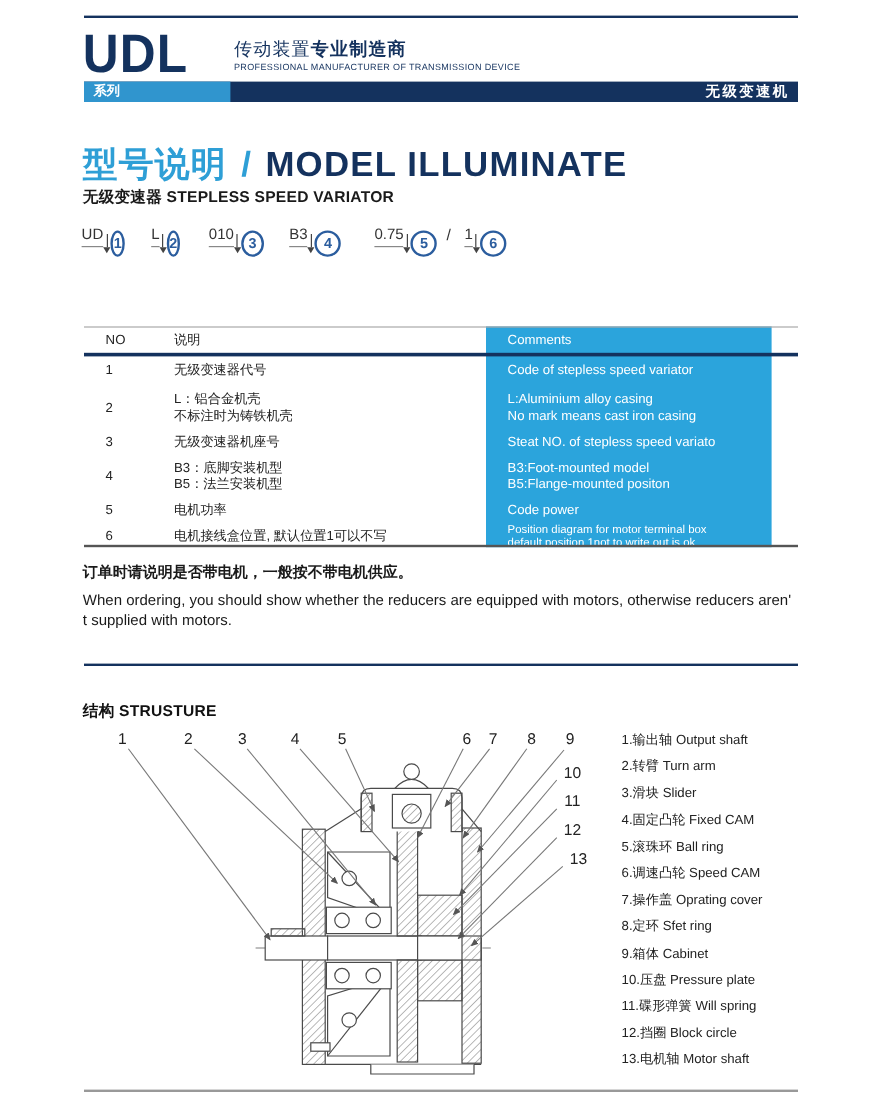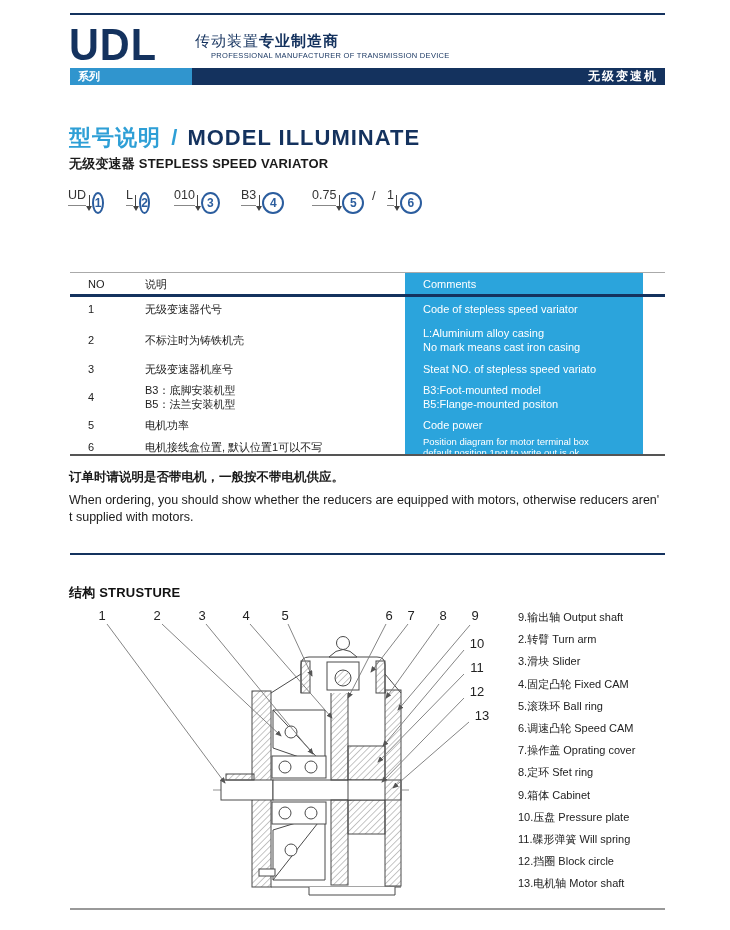--- a/index.html
+++ b/index.html
@@ -6,29 +6,29 @@
   .page{position:relative;width:730px;height:930px;background:#ffffff;overflow:hidden;
         font-family:"Liberation Sans", sans-serif;color:#222;}
   .abs{position:absolute;}
 
   
   .topline{left:70px;top:13px;width:595px;height:2px;background:#14325E;}
   .logo{left:69px;top:22px;font-size:45px;font-weight:800;color:#14325E;
         letter-spacing:1px;transform:scaleX(.92);transform-origin:left top;line-height:1;}
   .tagline-cn{left:195px;top:32px;font-size:15px;color:#14325E;letter-spacing:1px;}
   .tagline-cn b{font-weight:bold;}
-  .tagline-en{left:211px;top:51px;font-size:7.5px;color:#14325E;letter-spacing:.3px;}
+  .tagline-en{left:195px;top:51px;font-size:7.5px;color:#14325E;letter-spacing:.3px;}
   .series-bar{left:70px;top:68px;width:595px;height:17px;background:#14325E;}
   .series-left{left:70px;top:68px;width:122px;height:17px;background:#3095CE;
                color:#fff;font-size:11px;font-weight:bold;line-height:17px;padding-left:8px;box-sizing:border-box;}
   .series-right{left:70px;top:68px;width:588px;height:17px;color:#fff;font-size:12px;font-weight:bold;
                 line-height:17px;text-align:right;letter-spacing:2px;}
 
   
-  .m-title{left:69px;top:126px;font-size:22px;line-height:24px;text-align:right;}
+  .m-title{left:69px;top:126px;font-size:29px;line-height:24px;text-align:right;}
   .m-title .cn{color:#2E9FD6;font-weight:bold;letter-spacing:1px;}
   .m-title .sep{color:#2E9FD6;font-weight:bold;padding:0 4px;}
   .m-title .en{color:#14325E;font-weight:800;letter-spacing:1px;}
   .m-sub{left:69px;top:155px;font-size:13px;font-weight:bold;color:#1a1a1a;letter-spacing:.2px;}
 
   
   .code-item{position:absolute;top:188px;display:flex;flex-direction:row;align-items:center;}
   .code-label{font-size:12.5px;color:#333;height:17px;align-self:stretch;text-align:center;
               border-bottom:1px solid #888;}
   .arrow{height:16px;margin-top:3px;display:flex;flex-direction:column;align-items:center;}
@@ -154,20 +154,21 @@
         <div class="desc">
             <div>无级变速器代号</div>
           </div>
         <div class="comm">
             <div>Code of stepless speed variator</div>
           </div>
       </div>
       <div class="t-row" style="height:36px;">
         <div class="no">2</div>
         <div class="desc">
+            <div>L：铝合金机壳</div>
             <div>不标注时为铸铁机壳</div>
           </div>
         <div class="comm">
             <div>L:Aluminium alloy casing</div>
             <div>No mark means cast iron casing</div>
           </div>
       </div>
       <div class="t-row" style="height:22px;">
         <div class="no">3</div>
         <div class="desc">
@@ -310,21 +311,21 @@
       <text x="358" y="22">8</text>
       <text x="390" y="22">9</text>
       <text x="392" y="50">10</text>
       <text x="392" y="74">11</text>
       <text x="392" y="98">12</text>
       <text x="397" y="122">13</text>
     </g>
   </svg>
 
   <div class="abs parts">
-    <div>9.输出轴 Output shaft</div>
+    <div>1.输出轴 Output shaft</div>
     <div>2.转臂 Turn arm</div>
     <div>3.滑块 Slider</div>
     <div>4.固定凸轮 Fixed CAM</div>
     <div>5.滚珠环 Ball ring</div>
     <div>6.调速凸轮 Speed CAM</div>
     <div>7.操作盖 Oprating cover</div>
     <div>8.定环 Sfet ring</div>
     <div>9.箱体 Cabinet</div>
     <div>10.压盘 Pressure plate</div>
     <div>11.碟形弹簧 Will spring</div>

